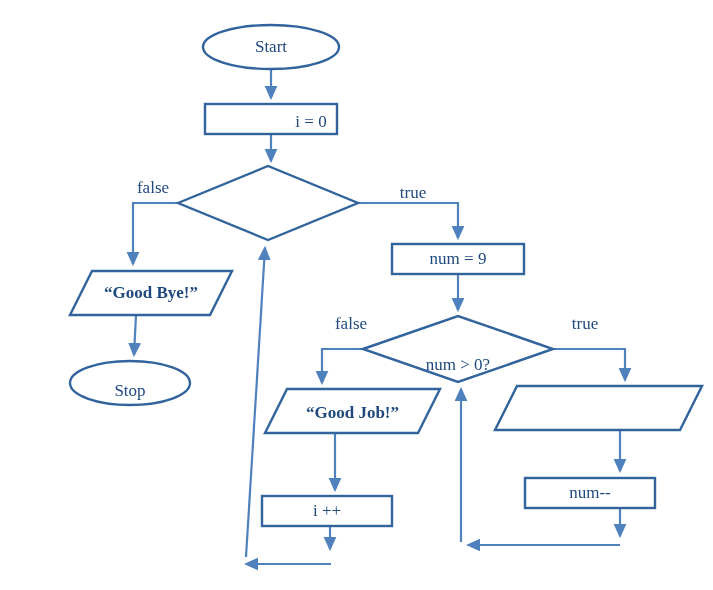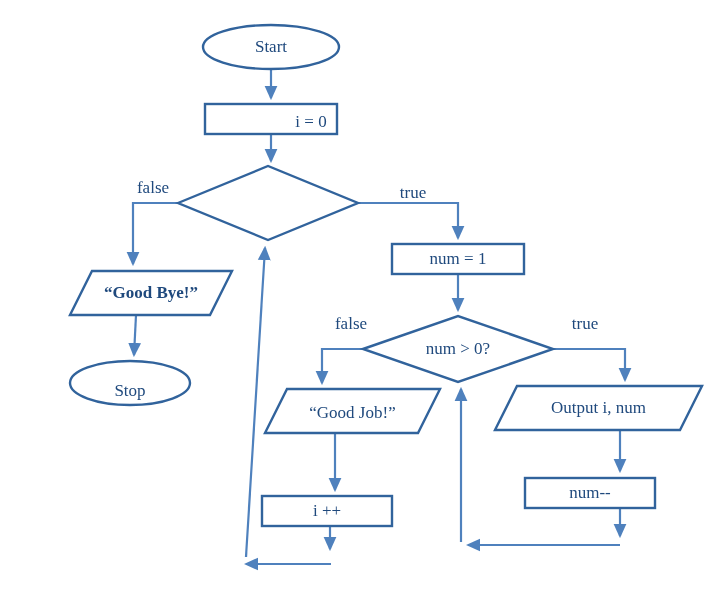--- a/index.html
+++ b/index.html
@@ -68,24 +68,23 @@
       <polygon points="517,386 702,386 680,430 495,430"></polygon>
       <rect x="262" y="496" width="130" height="30"></rect>
       <rect x="525" y="478" width="130" height="30"></rect>
     </g>
   </svg>
 
   <div class="label" style="left:203px; top:25px;  width:136px; height:44px;">Start</div>
   <div class="label" style="left:205px; top:104px; width:132px; height:36px;margin-left:40px;">i = 0</div>
   <div class="label" style="left:70px;  top:271px; width:162px; height:44px;font-weight:bold;">“Good Bye!”</div>
   <div class="label" style="left:70px;  top:361px; width:120px; height:60px;">Stop</div>
-  <div class="label" style="left:392px; top:244px; width:132px; height:30px;">num = 1</div>
-  <div class="label" style="left:363px; top:316px; width:190px; height:66px;">num &gt; 0?</div>
-  <div class="label" style="left:265px; top:389px; width:175px; height:48px;">“Good Job!”</div>
-  <div class="label" style="left:495px; top:386px; width:207px; height:44px;">Output i, num</div>
+  <div class="label" style="left:392px; top:244px; width:132px; height:30px;">num = 9</div>
+  <div class="label" style="left:363px; top:332px; width:190px; height:66px;">num &gt; 0?</div>
+  <div class="label" style="left:265px; top:389px; width:175px; height:48px;font-weight:bold;">“Good Job!”</div>
   <div class="label" style="left:262px; top:496px; width:130px; height:30px;">i ++</div>
   <div class="label" style="left:525px; top:478px; width:130px; height:30px;text-align:right;">num--</div>
 
   <div class="edge-label" style="left:127px; top:176px; width:52px; height:24px;">false</div>
   <div class="edge-label" style="left:388px; top:181px; width:50px; height:24px;">true</div>
   <div class="edge-label" style="left:324px; top:312px; width:54px; height:24px;">false</div>
   <div class="edge-label" style="left:560px; top:312px; width:50px; height:24px;">true</div>
 
 </div>
 

